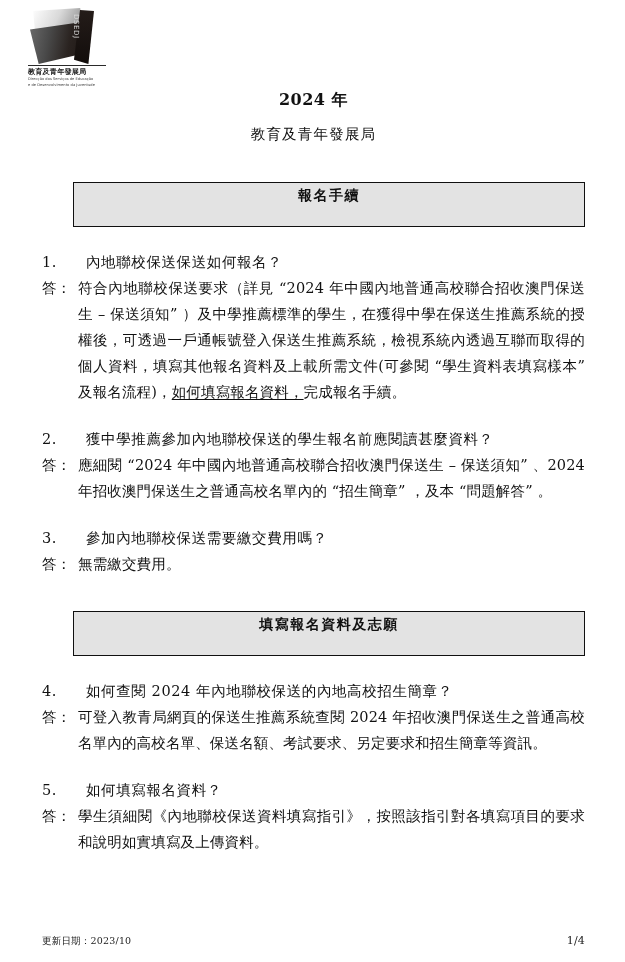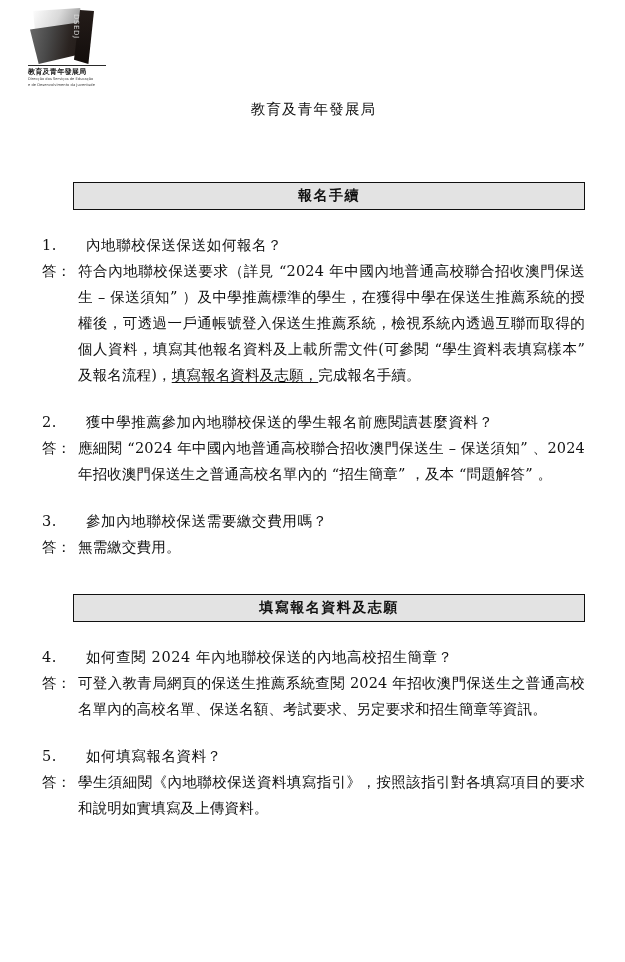--- a/index.html
+++ b/index.html
@@ -130,21 +130,21 @@
   }
 
   
   .section-bar {
     border: 1.3px solid #101010;
     background: #e3e3e3;
     text-align: center;
     font-size: 14px;
     font-weight: bold;
     letter-spacing: 1.5px;
-    padding: 4px 0 4px 0;
+    padding: 4px 0 21px 0;
     box-sizing: border-box;
     margin-left: 31px;
   }
 
   
   .qa-group {
     margin-top: 22px;
   }
   .qa-item {
     margin-bottom: 21px;
@@ -206,38 +206,39 @@
       <div class="logo-curve"></div>
       <div class="logo-osedj">DSEDJ</div>
     </div>
     <div class="logo-rule"></div>
     <div class="logo-cn">教育及青年發展局</div>
     <div class="logo-pt">Direcção dos Serviços de Educação</div>
     <div class="logo-pt">e de Desenvolvimento da Juventude</div>
   </div>
 
   <div class="title-wrap">
+    <div class="doc-title-line1">2024 年</div>
     <div class="doc-subtitle">教育及青年發展局</div>
   </div>
 
   <div class="content">
 
     <div>
       <div class="section-bar">報名手續</div>
 
       <div class="qa-group">
 
         <div class="qa-item">
           <div class="qa-row">
             <span class="qa-marker">1.</span>
             <span class="qa-text question">內地聯校保送保送如何報名？</span>
           </div>
           <div class="qa-row">
             <span class="qa-marker ans">答：</span>
-            <span class="qa-text"><span>符合內地聯校保送要求（詳見 “2024 年中國內地普通高校聯合招收澳門保送生 – 保送須知” ）及中學推薦標準的學生，在獲得中學在保送生推薦系統的授權後，可透過一戶通帳號登入保送生推薦系統，檢視系統內透過互聯而取得的個人資料，填寫其他報名資料及上載所需文件(可參閱 “學生資料表填寫樣本” 及報名流程)，</span><span class="u">填寫報名資料及志願，</span><span>完成報名手續。</span></span>
+            <span class="qa-text"><span>符合內地聯校保送要求（詳見 “2024 年中國內地普通高校聯合招收澳門保送生 – 保送須知” ）及中學推薦標準的學生，在獲得中學在保送生推薦系統的授權後，可透過一戶通帳號登入保送生推薦系統，檢視系統內透過互聯而取得的個人資料，填寫其他報名資料及上載所需文件(可參閱 “學生資料表填寫樣本” 及報名流程)，</span><span class="u">如何填寫報名資料，</span><span>完成報名手續。</span></span>
           </div>
         </div>
 
         <div class="qa-item">
           <div class="qa-row">
             <span class="qa-marker">2.</span>
             <span class="qa-text question">獲中學推薦參加內地聯校保送的學生報名前應閱讀甚麼資料？</span>
           </div>
           <div class="qa-row">
             <span class="qa-marker ans">答：</span>
@@ -284,14 +285,18 @@
             <span class="qa-marker ans">答：</span>
             <span class="qa-text">學生須細閱《內地聯校保送資料填寫指引》，按照該指引對各填寫項目的要求和說明如實填寫及上傳資料。</span>
           </div>
         </div>
 
       </div>
     </div>
 
   </div>
 
+  <div class="footer">
+    <span>更新日期：2023/10</span>
+    <span class="footer-page">1/4</span>
+  </div>
 
 </div>
 
 </body></html>

